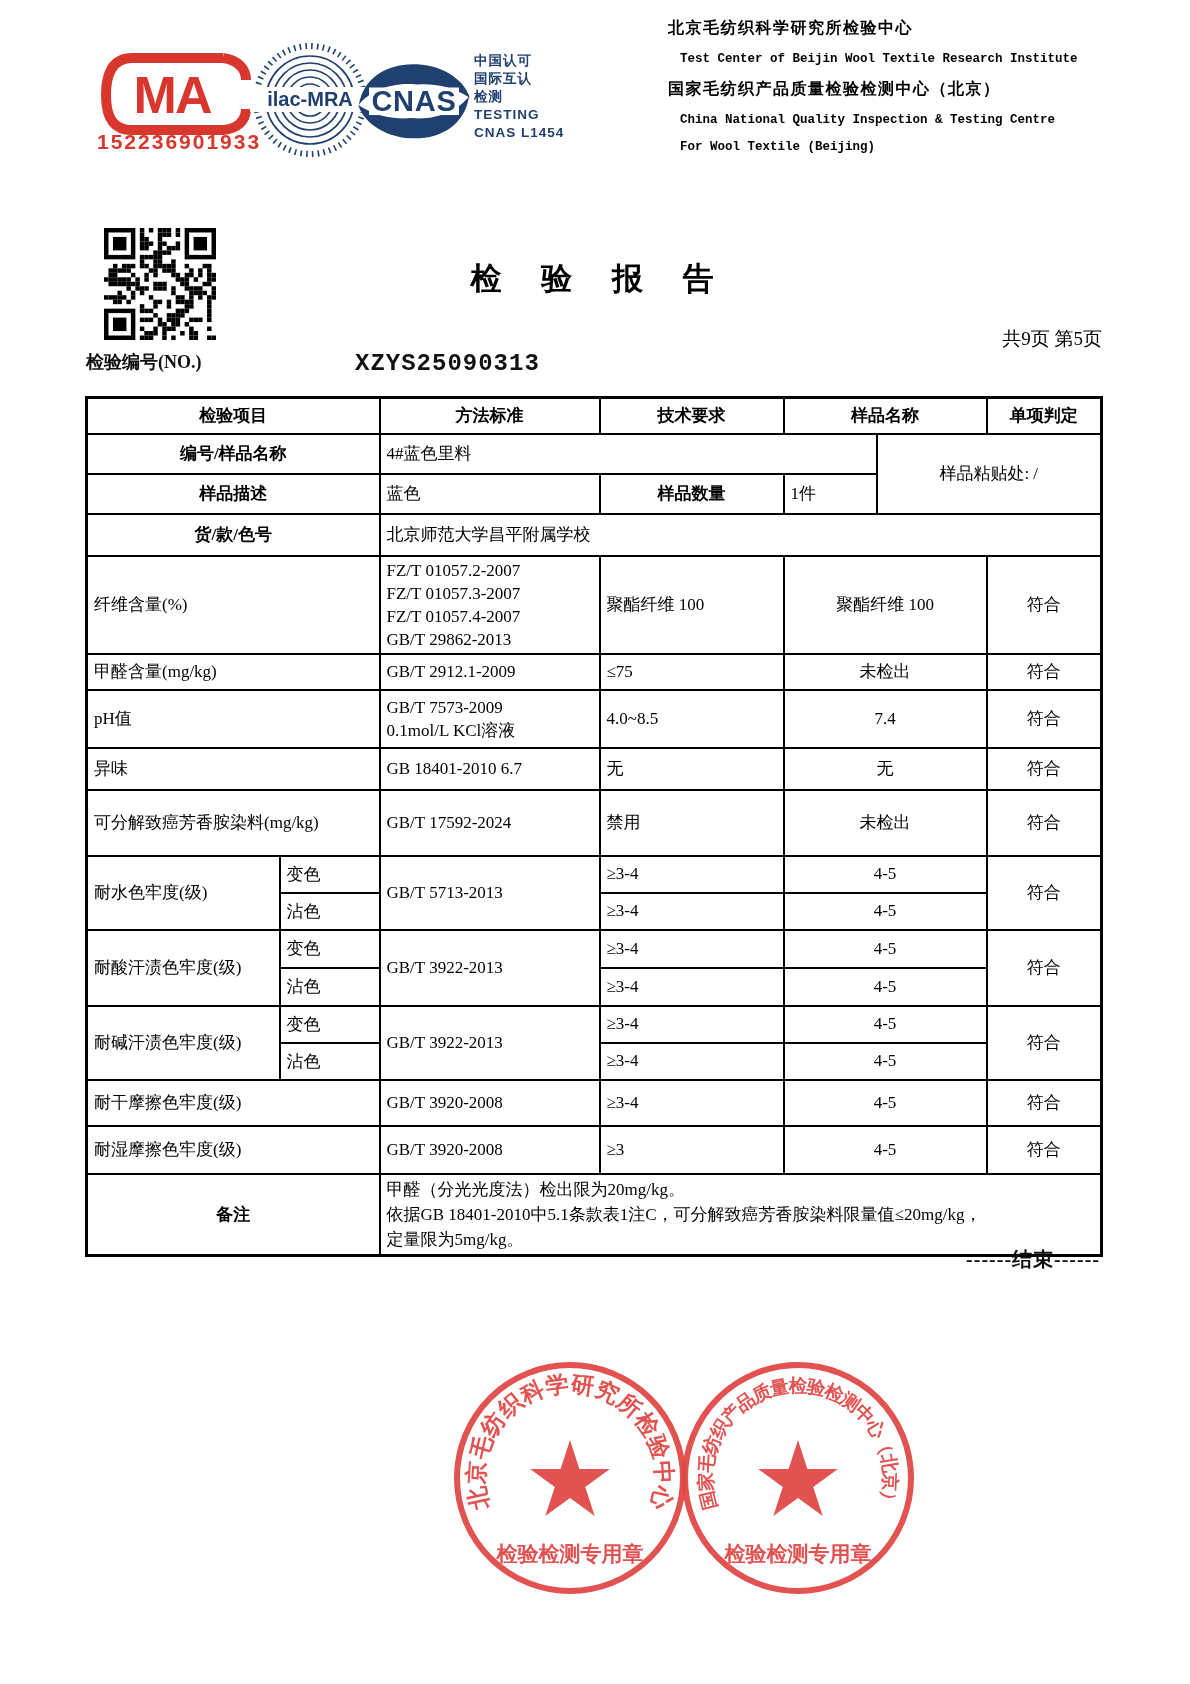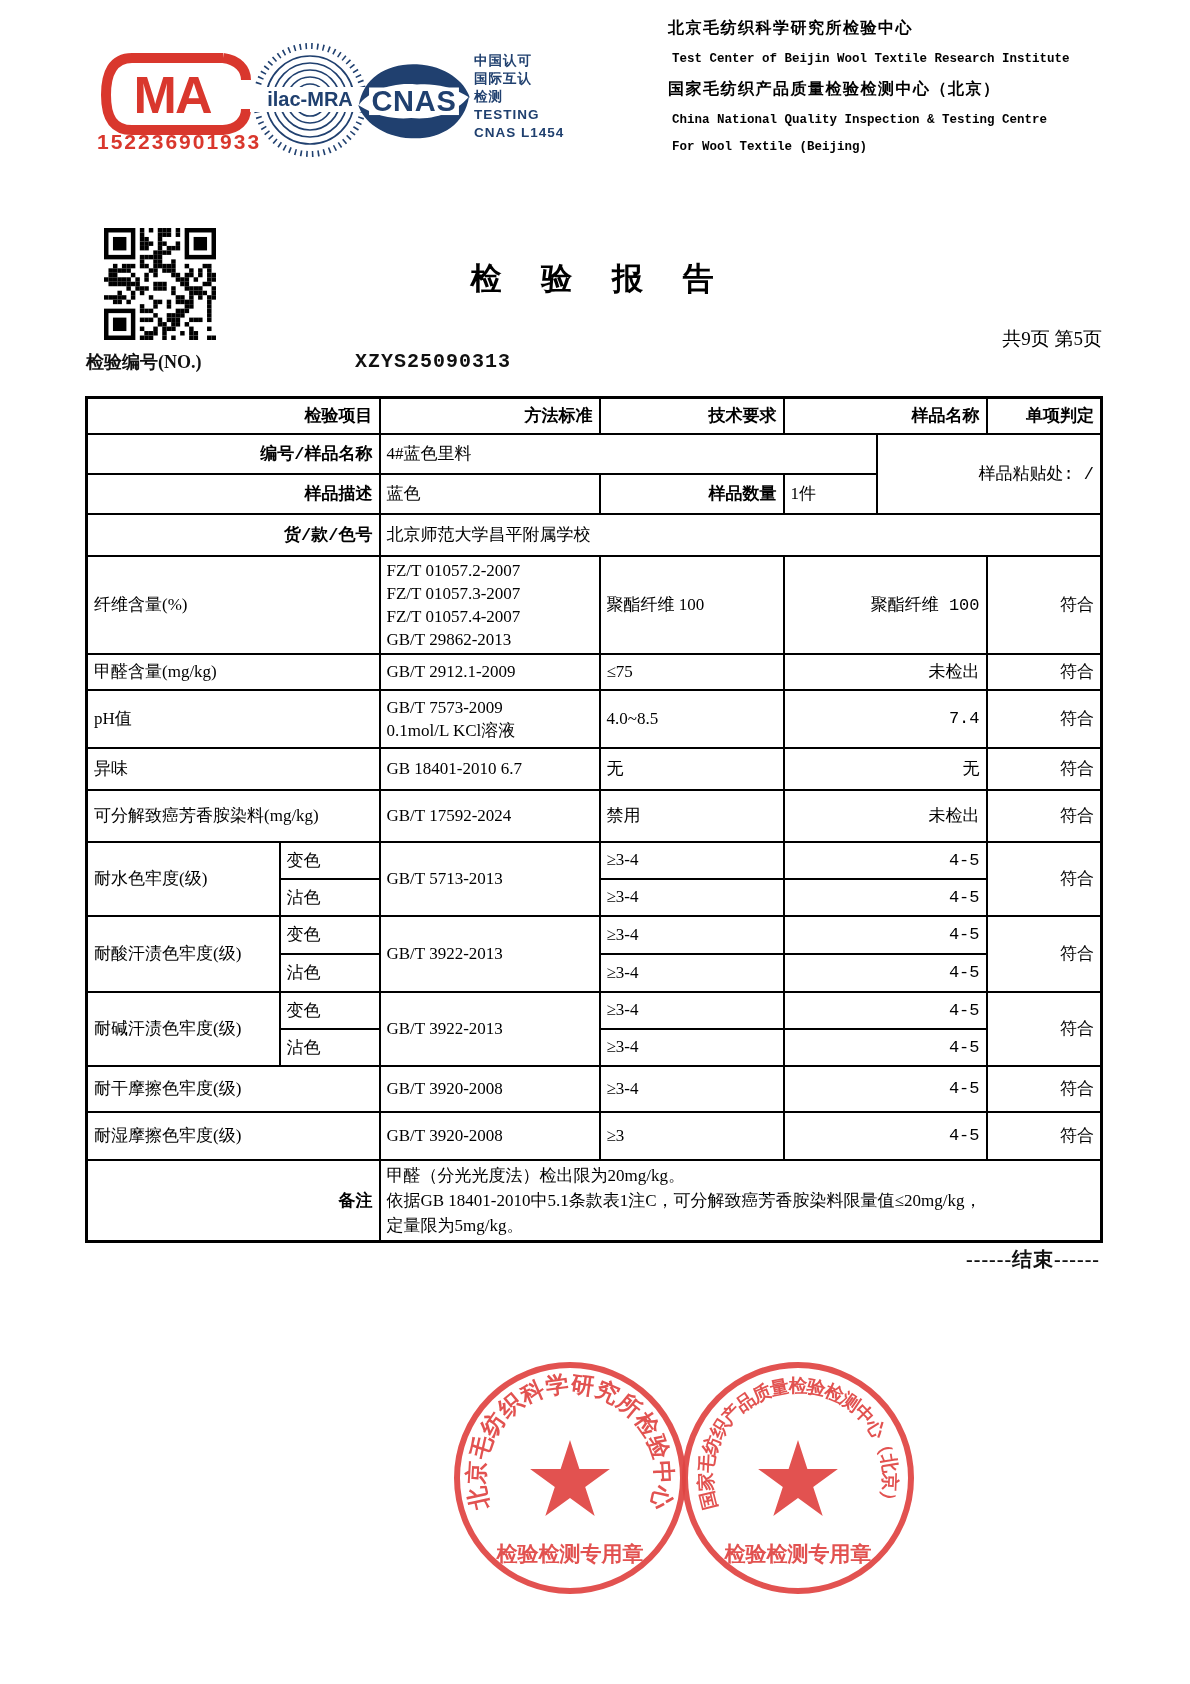--- a/index.html
+++ b/index.html
@@ -10,34 +10,34 @@
   .cma-num{position:absolute;left:97px;top:130px;width:160px;text-align:center;
            color:#d9372d;font-family:"Liberation Sans",sans-serif;font-weight:bold;
            font-size:21px;letter-spacing:2px;}
   .cnas-side{position:absolute;left:474px;top:52px;color:#20406f;
              font-family:"Liberation Sans",sans-serif;font-weight:bold;
              font-size:13.5px;line-height:18px;letter-spacing:1px;}
   .inst{position:absolute;left:668px;top:18px;width:480px;}
   .inst .zh{font-family:"Liberation Sans",sans-serif;font-weight:bold;font-size:16px;
             letter-spacing:1.5px;margin:0 0 13px 0;color:#000;}
   .inst .en{font-family:"Liberation Mono",monospace;font-weight:bold;font-size:12.5px;
-            letter-spacing:0;margin:0 0 13px 4px;color:#000;white-space:nowrap;}
+            letter-spacing:0;margin:0 0 13px 12px;color:#000;white-space:nowrap;}
   
   .doc-title{position:absolute;left:400px;top:258px;width:400px;text-align:center;
              font-size:31px;font-weight:bold;letter-spacing:16px;color:#000;}
   .page-info{position:absolute;right:88px;top:326px;font-size:19px;color:#000;}
   .repno-label{position:absolute;left:86px;top:350px;font-size:18px;font-weight:bold;}
-  .repno-value{position:absolute;left:355px;top:350px;font-size:20px;font-weight:bold;
+  .repno-value{position:absolute;left:355px;top:350px;font-size:24px;font-weight:bold;
                font-family:"Liberation Mono",monospace;letter-spacing:1px;}
   
   table.rep{position:absolute;left:85px;top:396px;width:1015px;border-collapse:collapse;
             border:3px solid #000;table-layout:fixed;}
   table.rep td{border:2px solid #000;font-size:17px;vertical-align:middle;
                padding:2px 6px;color:#000;overflow:hidden;}
-  td.c{text-align:right;font-family:Liberation Mono, monospace;}
+  td.c{text-align:center;}
   td.b{font-weight:bold;}
   td.item{padding-left:8px;}
   .mline{line-height:23px;white-space:nowrap;}
   .rline{line-height:25px;}
   
   .end-text{position:absolute;left:85px;top:1246px;width:1015px;text-align:right;
             font-size:20px;letter-spacing:1px;font-weight:bold;}
   
   .stamp{position:absolute;opacity:0.93;}
 </style>
@@ -383,21 +383,21 @@
       </tr>
 
       <tr style="height:42px">
         <td colspan="2" class="item">异味</td>
         <td>GB 18401-2010 6.7</td>
         <td>无</td>
         <td colspan="2" class="c">无</td>
         <td class="c">符合</td>
       </tr>
 
-      <tr style="height:52px">
+      <tr style="height:66px">
         <td colspan="2" class="item">可分解致癌芳香胺染料(mg/kg)</td>
         <td>GB/T 17592-2024</td>
         <td>禁用</td>
         <td colspan="2" class="c">未检出</td>
         <td class="c">符合</td>
       </tr>
 
       <tr style="height:37px">
         <td rowspan="2" class="item">耐水色牢度(级)</td>
         <td>变色</td>

